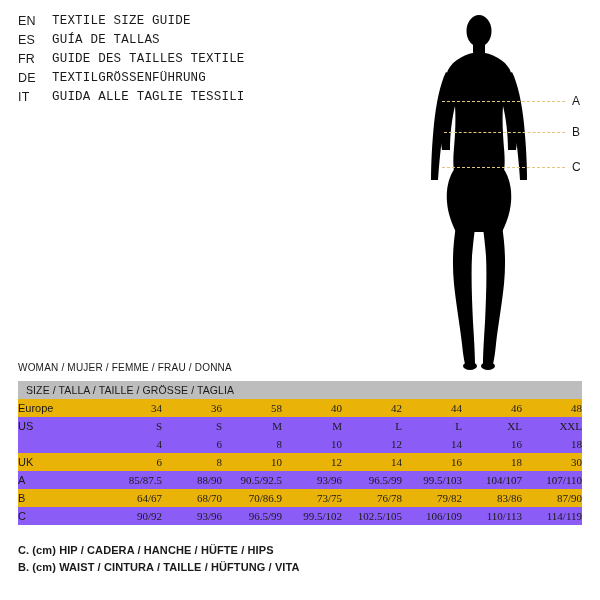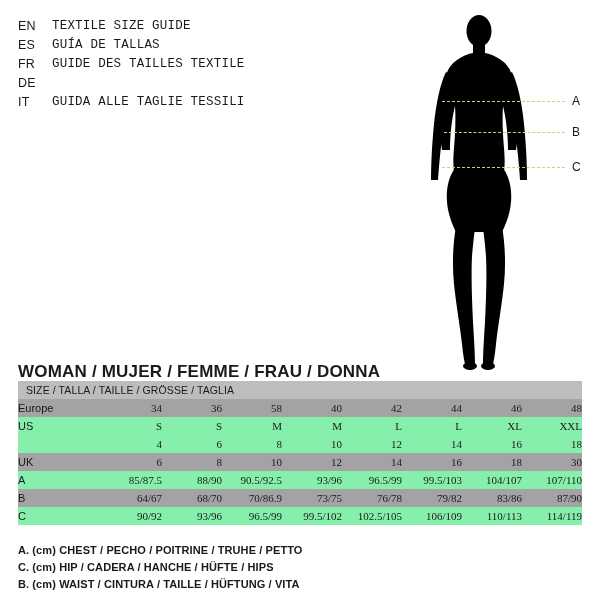--- a/index.html
+++ b/index.html
@@ -23,21 +23,21 @@
 
   
   .lang-block {
     position: absolute;
     left: 18px;
     top: 14px;
     width: 400px;
   }
   .lang-row {
     display: flex;
-    align-items: flex-end;
+    align-items: flex-start;
     height: 19px;
   }
   .lang-code {
     width: 34px;
     font-size: 12.5px;
     letter-spacing: 0.2px;
     color: #1a1a1a;
   }
   .lang-text {
     font-size: 12.5px;
@@ -68,22 +68,22 @@
     position: absolute;
     font-size: 12px;
     color: #1a1a1a;
   }
 
   
   .section-title {
     position: absolute;
     left: 18px;
     top: 362px;
-    font-size: 17px;
-    font-weight: bold;
+    font-size: 10px;
+    font-weight: normal;
     letter-spacing: 0.2px;
   }
 
   
   .size-table {
     position: absolute;
     left: 18px;
     top: 381px;
     width: 564px;
     border-collapse: collapse;
@@ -96,22 +96,22 @@
     line-height: 18px;
     color: #1a1a1a;
   }
   .row-head td {
     background: #bdbdbd;
     font-size: 10.5px;
     font-weight: normal;
     padding-left: 8px;
     letter-spacing: 0.1px;
   }
-  .row-shade td { background: #a3a3a3; }
-  .row-plain td { background: #86efac; }
+  .row-shade td { background: #eab308; }
+  .row-plain td { background: #8b5cf6; }
   .col-label {
     padding-left: 4px;
     text-align: left;
     width: 84px;
   }
   .cell { text-align: right; font-family: Liberation Serif, serif; }
 
   
   .footnotes {
     position: absolute;
@@ -141,20 +141,21 @@
     <div class="lang-row">
       <span class="lang-code">ES</span>
       <span class="lang-text">GUÍA DE TALLAS</span>
     </div>
     <div class="lang-row">
       <span class="lang-code">FR</span>
       <span class="lang-text">GUIDE DES TAILLES TEXTILE</span>
     </div>
     <div class="lang-row">
       <span class="lang-code">DE</span>
+      <span class="lang-text">TEXTILGRÖSSENFÜHRUNG</span>
     </div>
     <div class="lang-row">
       <span class="lang-code">IT</span>
       <span class="lang-text">GUIDA ALLE TAGLIE TESSILI</span>
     </div>
   </div>
 
   <div class="figure-wrap">
     <svg class="figure-svg" width="200" height="365" viewBox="0 0 200 365">
       <g fill="#000000">
@@ -333,18 +334,17 @@
         <td class="cell">99.5/102</td>
         <td class="cell">102.5/105</td>
         <td class="cell">106/109</td>
         <td class="cell">110/113</td>
         <td class="cell">114/119</td>
       </tr>
     </tbody>
   </table>
 
   <div class="footnotes">
-    <div class="footnote">A. (cm) CHEST / PECHO / POITRINE / TRUHE / PETTO</div>
     <div class="footnote">C. (cm) HIP / CADERA / HANCHE / HÜFTE / HIPS</div>
     <div class="footnote">B. (cm) WAIST / CINTURA / TAILLE / HÜFTUNG / VITA</div>
   </div>
 
 </div>
 
 </body></html>

